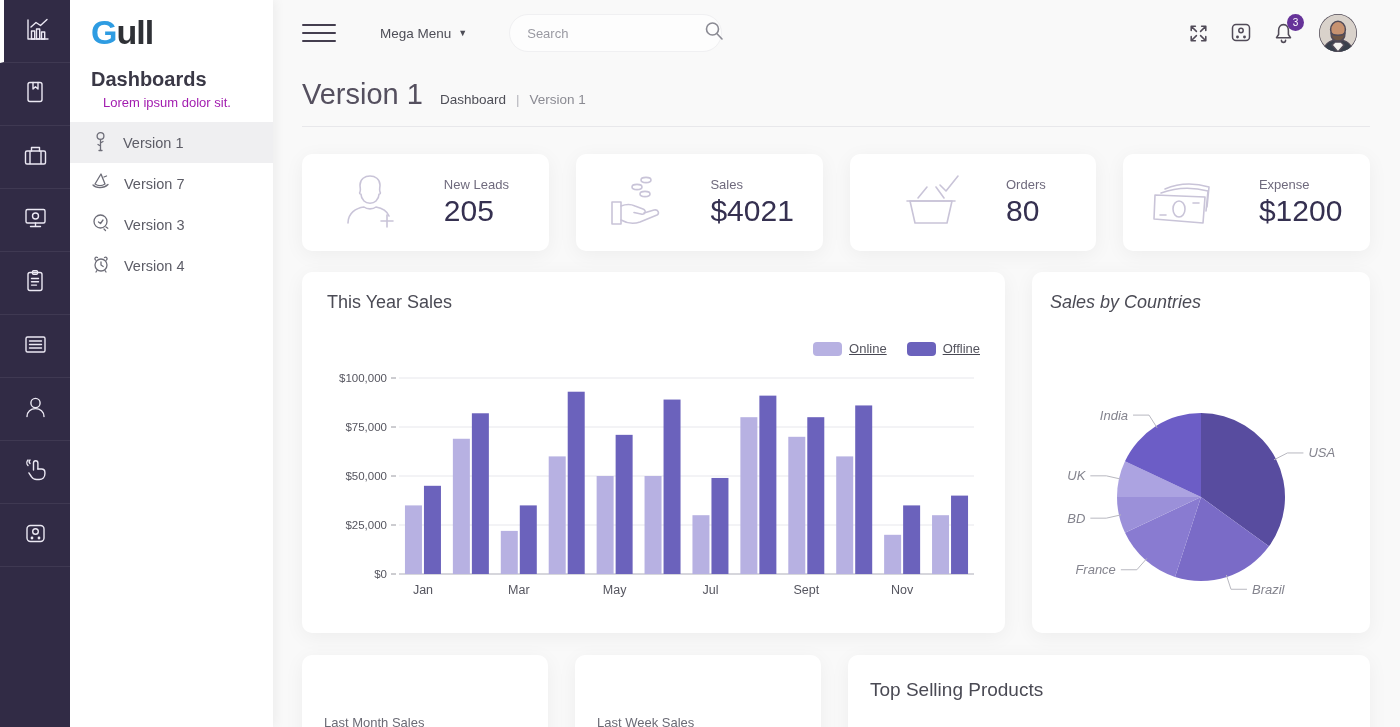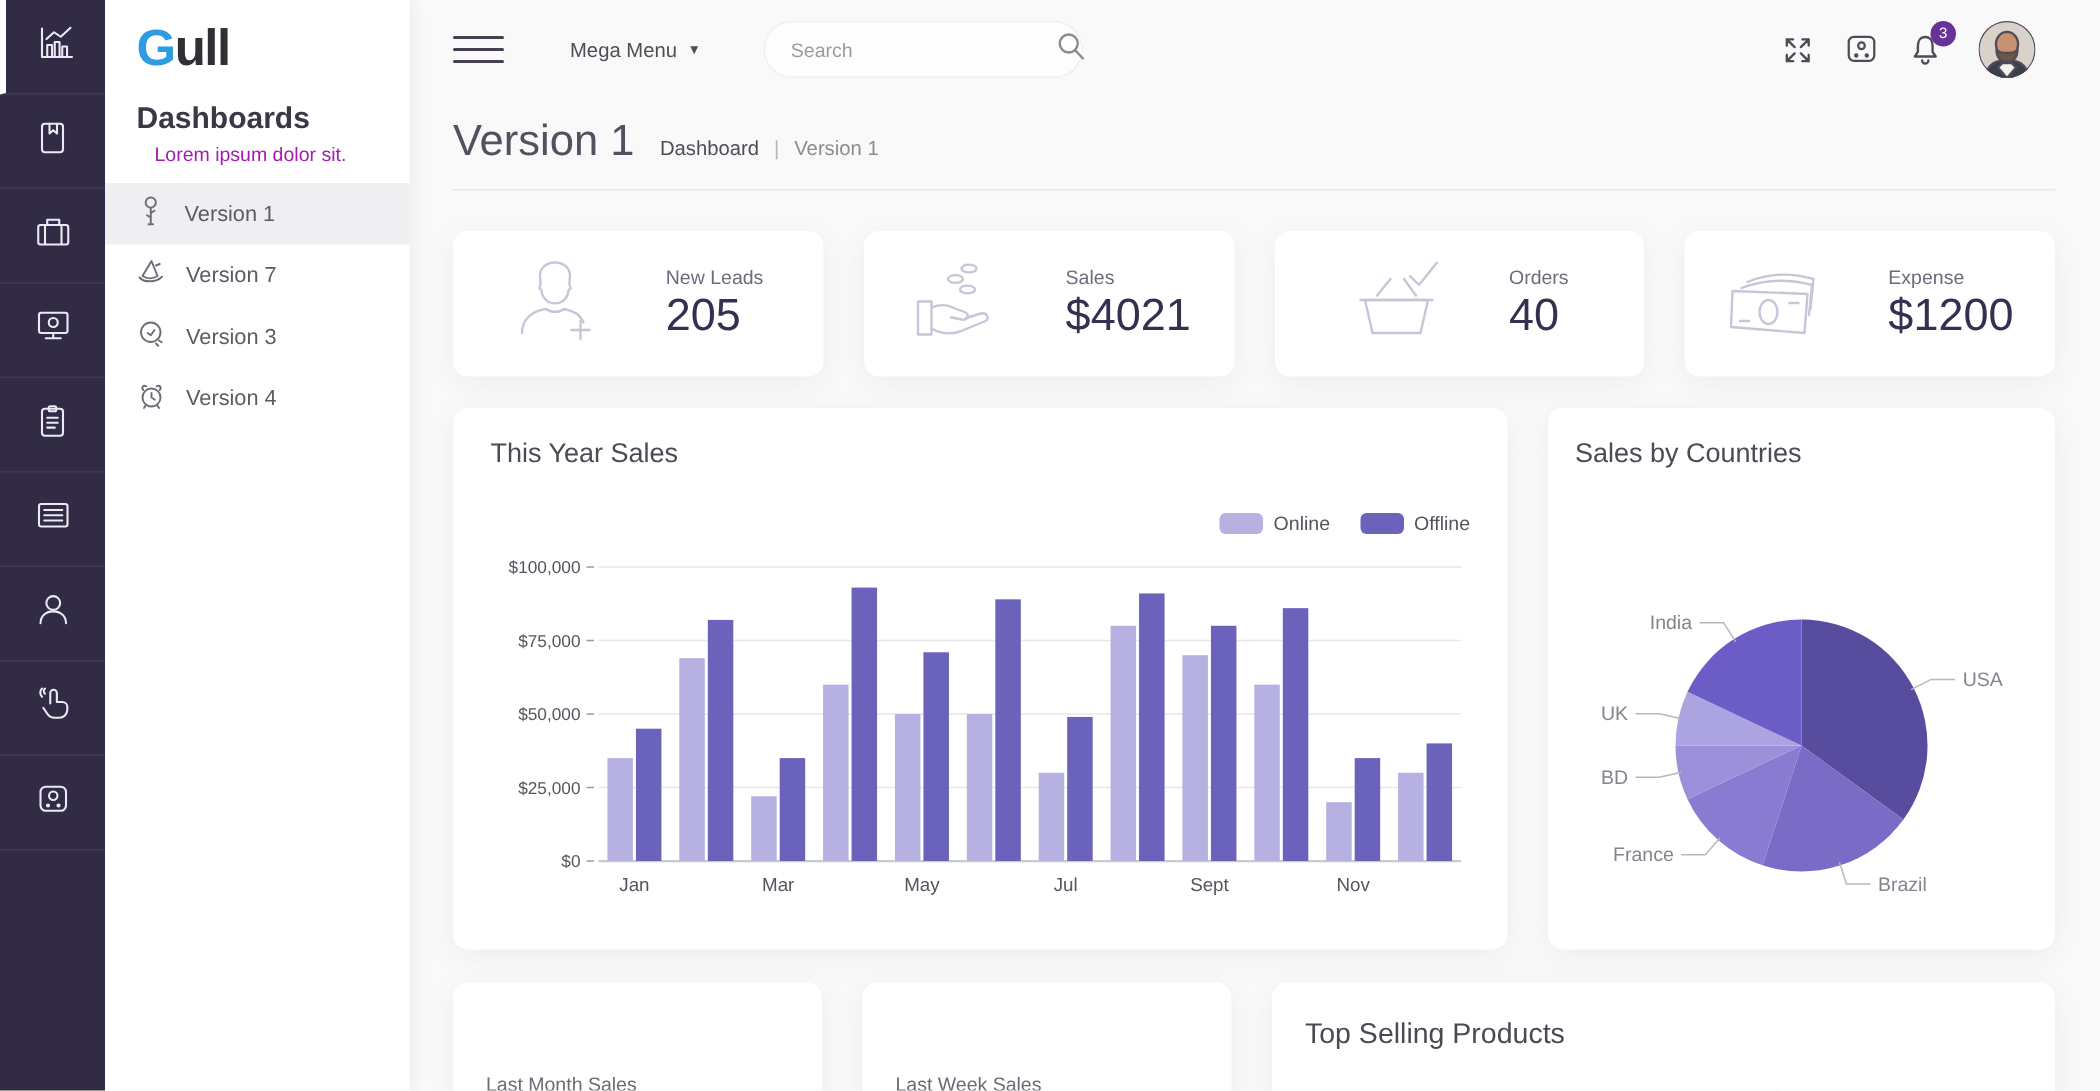--- a/index.html
+++ b/index.html
@@ -57,24 +57,24 @@
 
   .stats-row { display:grid; grid-template-columns:repeat(4,1fr); gap:27px; margin-top:27px; }
   .stat-card { height:97px; display:flex; align-items:center; justify-content:center; gap:44px; cursor:pointer; }
   .stat-card svg { stroke:#c9c4d8; fill:none; stroke-width:1.6; stroke-linecap:round; stroke-linejoin:round; }
   .stat-label { font-size:13px; color:#6f6a7d; }
   .stat-value { font-size:30px; color:#353050; margin-top:2px; }
 
   .charts-row { display:grid; grid-template-columns:1fr 338px; gap:27px; margin-top:21px; }
   .chart-card { height:361px; padding:20px 25px; }
   .card-title { font-size:18px; color:#4b4b55; }
-  .legend-row { display:flex; justify-content:flex-end; gap:20px; margin-top:28px; }
+  .legend-row { display:flex; justify-content:flex-end; gap:20px; margin-top:28px;text-decoration:underline; }
   .legend-item { display:flex; align-items:center; gap:7px; font-size:13px; color:#54545e; }
   .legend-swatch { width:29px; height:14px; border-radius:4px; display:inline-block; }
-  .pie-card { height:361px; padding:20px 18px; }
+  .pie-card { height:361px; padding:20px 18px;font-style:italic; }
   svg.chart { overflow:visible; display:block; }
 
   .bottom-row { display:grid; grid-template-columns:246px 246px 1fr; gap:27px; margin-top:22px; }
   .mini-card { min-height:120px; padding:20px 22px; cursor:pointer; }
   .mini-label { font-size:13px; color:#6b6b75;margin-top:40px; }
   .mini-value { font-size:31px; margin-top:6px; }
   .wide-card { min-height:120px; padding:24px 22px; }
   .wide-title { font-size:19px; color:#4a4a54; }
 </style>
 </head>
@@ -272,21 +272,21 @@
       </div>
       <div class="card stat-card">
         <span><svg width="62" height="60" viewBox="0 0 62 60">
               <path d="M10 30 H52 L47 52 H15 Z"></path>
               <path d="M7 30 H55"></path>
               <path d="M18 27 L27 16 M44 27 L36 16"></path>
               <path d="M40 14 L46 20 L58 5"></path>
             </svg></span>
         <div>
           <div class="stat-label">Orders</div>
-          <div class="stat-value">40</div>
+          <div class="stat-value">80</div>
         </div>
       </div>
       <div class="card stat-card">
         <span><svg width="64" height="56" viewBox="0 0 64 56">
               <path d="M14 16 C28 10 44 10 58 14 L56 34 M10 20 C26 14 42 14 57 18 L55 38"></path>
               <path d="M4 22 L54 24 L52 50 L3 46 Z"></path>
               <ellipse cx="28" cy="36" rx="6" ry="8"></ellipse>
               <path d="M9 42 H15 M42 30 H48"></path>
             </svg></span>
         <div>

